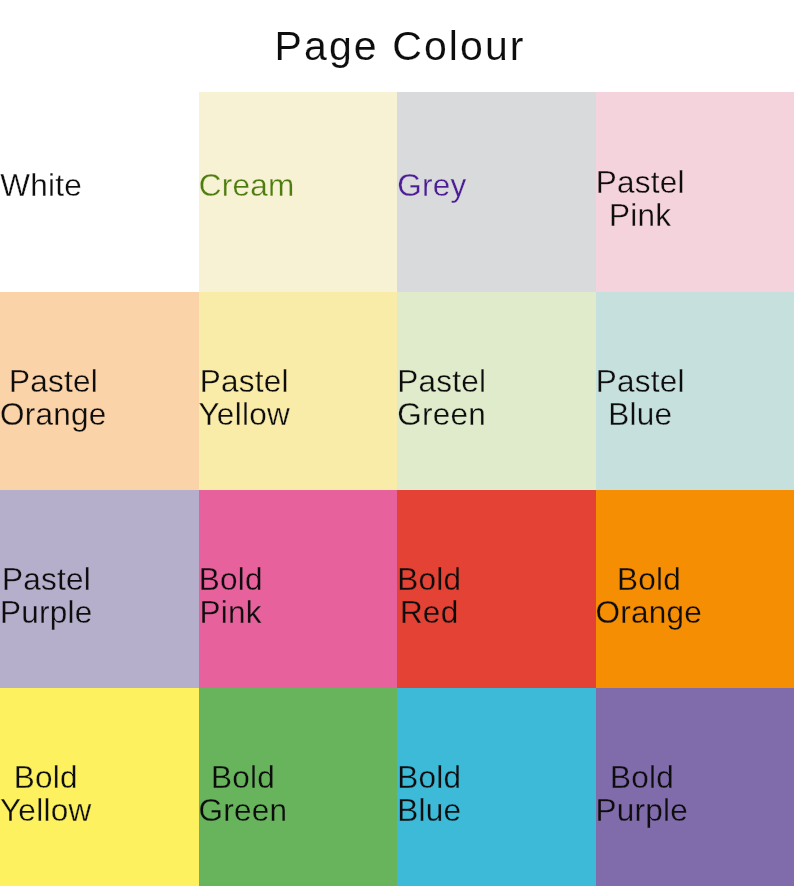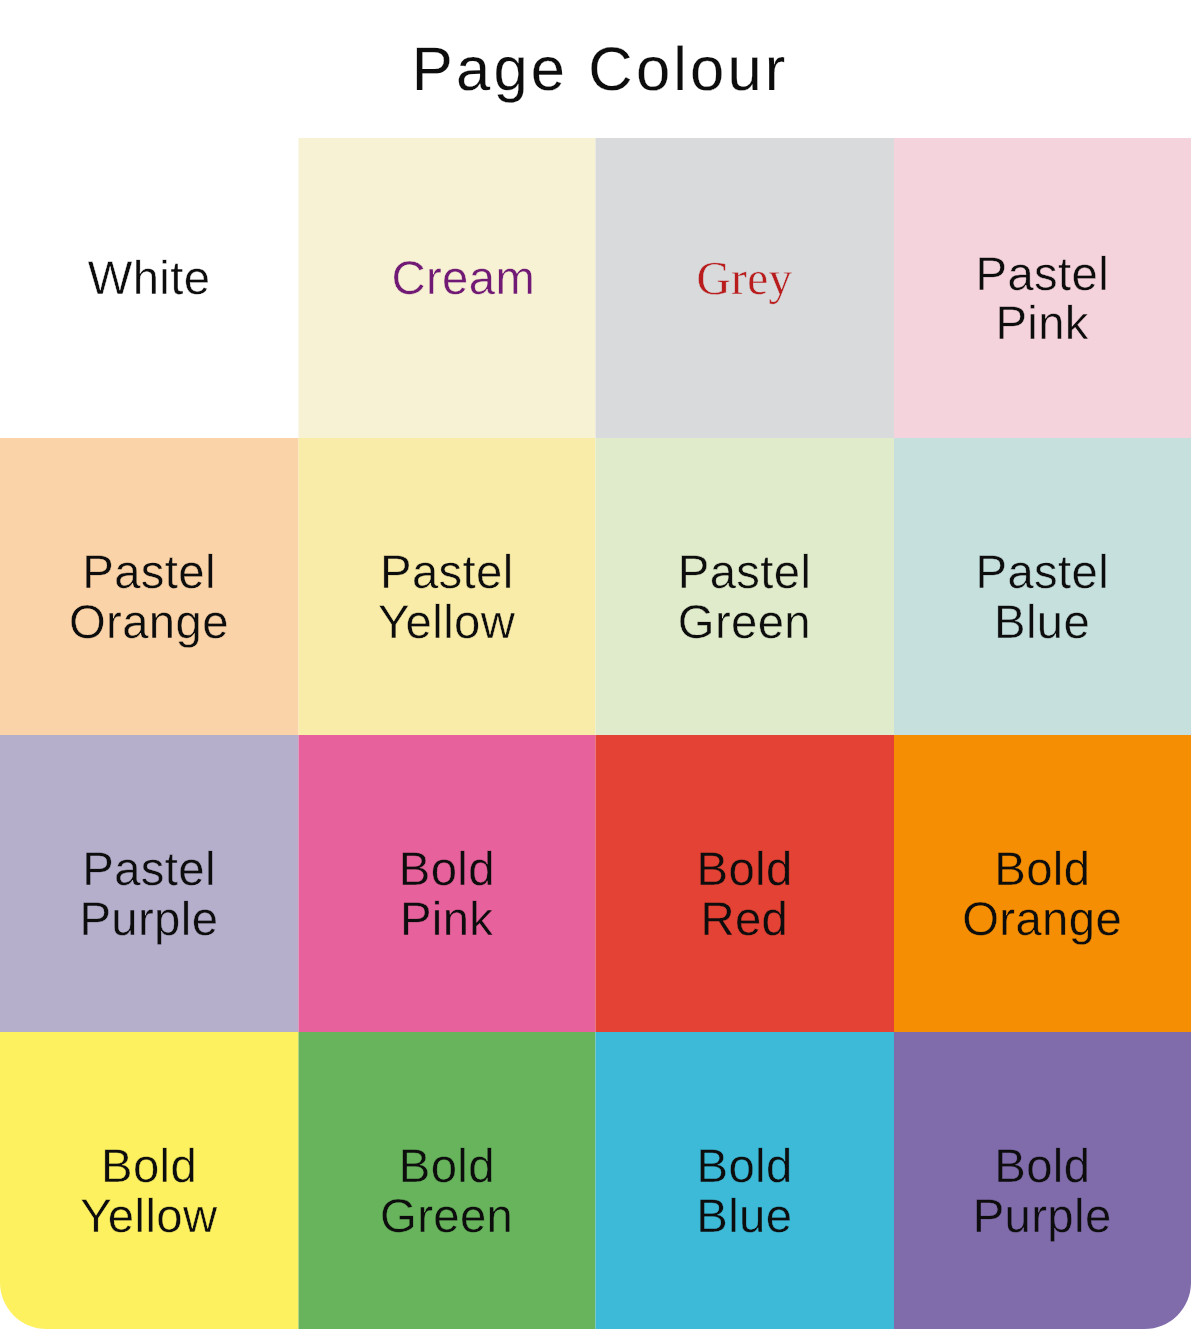--- a/index.html
+++ b/index.html
@@ -13,21 +13,20 @@
   }
   body {
     font-family: "Liberation Sans", sans-serif;
   }
   .page {
     position: relative;
     width: 794px;
     height: 886px;
     background: #ffffff;
     overflow: hidden;
-    border-radius: 31px;
   }
   .title {
     position: absolute;
     left: 0;
     top: 24px;
     width: 794px;
     text-align: center;
     font-size: 41px;
     line-height: 44px;
     color: #0d0d0d;
@@ -43,21 +42,20 @@
     top: 92px;
     width: 794px;
     height: 794px;
     display: grid;
     grid-template-columns: repeat(4, 198.5px);
     grid-template-rows: 200px 198px 198px 198px;
   }
   .cell {
     display: flex;
     align-items: center;
-    justify-content: center;
     text-align: center;
     font-size: 31.5px;
     line-height: 33.3px;
     color: #0d0d0d;
     letter-spacing: 0.25px;
     overflow: hidden;
   }
   .cell .lbl {
     display: block;
     white-space: pre-line;
@@ -72,24 +70,24 @@
 </head>
 <body>
 
 <div class="page">
   <div class="title">Page Colour</div>
   <div class="grid">
       <div class="cell one" style="background: rgb(255, 255, 255);">
         <span class="lbl" style="color: rgb(13, 13, 13); -webkit-text-stroke-color: rgb(255, 255, 255);">White</span>
       </div>
       <div class="cell one" style="background: rgb(248, 242, 212);">
-        <span class="lbl" style="color: #701a75; margin-left: 22px; -webkit-text-stroke-color: rgb(248, 242, 212);">Cream</span>
+        <span class="lbl" style="color: #4d7c0f; -webkit-text-stroke-color: rgb(248, 242, 212);">Cream</span>
       </div>
       <div class="cell one" style="background: rgb(217, 218, 220);">
-        <span class="lbl" style="color: #b91c1c; font-family: Liberation Serif, serif; -webkit-text-stroke-color: rgb(217, 218, 220);">Grey</span>
+        <span class="lbl" style="color: #4c1d95; -webkit-text-stroke-color: rgb(217, 218, 220);">Grey</span>
       </div>
       <div class="cell two" style="background: rgb(245, 211, 220);">
         <span class="lbl" style="color: rgb(13, 13, 13); -webkit-text-stroke-color: rgb(245, 211, 220);">Pastel
 Pink</span>
       </div>
       <div class="cell two" style="background: rgb(251, 211, 168);">
         <span class="lbl" style="color: rgb(13, 13, 13); -webkit-text-stroke-color: rgb(251, 211, 168);">Pastel
 Orange</span>
       </div>
       <div class="cell two" style="background: rgb(249, 235, 168);">

